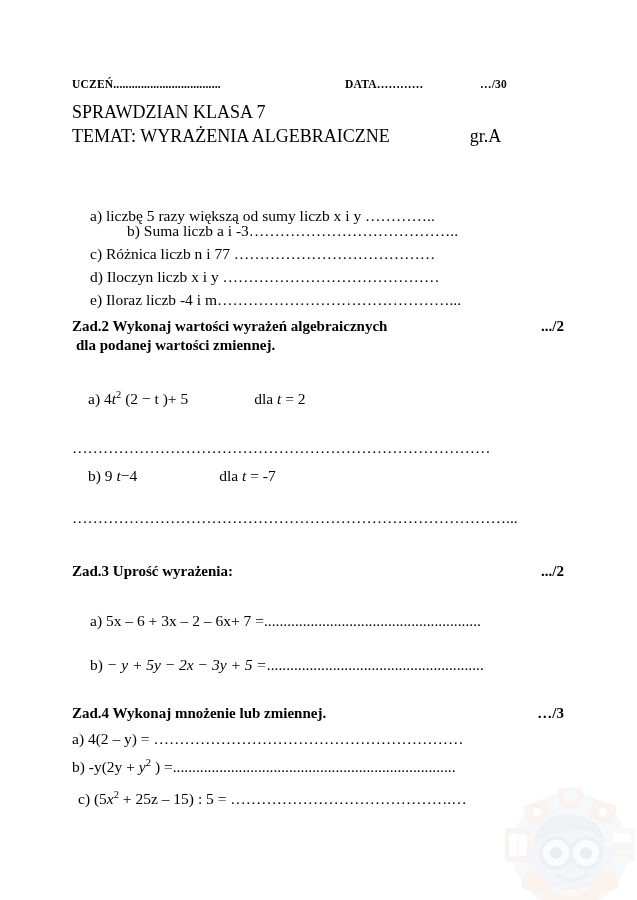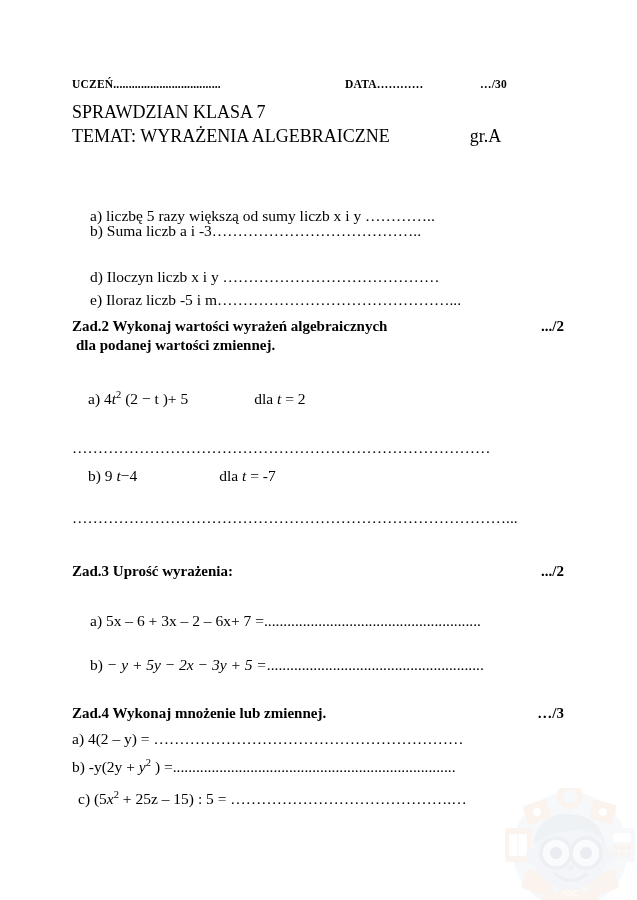--- a/index.html
+++ b/index.html
@@ -203,23 +203,24 @@
   </div>
 
   <div class="title-line title-1">SPRAWDZIAN KLASA 7</div>
 
   <div class="title-line title-2">
     <span>TEMAT: WYRAŻENIA ALGEBRAICZNE</span><span class="gr">gr.A</span>
   </div>
 
 
   <div class="item item-z1" style="top:198px;margin-top:8px;">a) liczbę 5 razy większą od sumy  liczb x i y …………..</div>
-  <div class="item item-z1" style="top:221px;">b) Suma liczb a i -3…………………………………..</div>
+  <div class="item item-z1" style="top:221px;margin-left:37px;">b) Suma liczb a i -3…………………………………..</div>
+  <div class="item item-z1" style="top:244px;">c) Różnica liczb n i 77 …………………………………</div>
   <div class="item item-z1" style="top:267px;">d) Iloczyn liczb x i y ……………………………………</div>
-  <div class="item item-z1" style="top:290px;">e) Iloraz liczb -5 i m………………………………………...</div>
+  <div class="item item-z1" style="top:290px;">e) Iloraz liczb -4 i m………………………………………...</div>
 
   <div class="task-head" style="top:317px;">
     <span>Zad.2  Wykonaj wartości wyrażeń algebraicznych</span>
     <span class="pts">.../2</span>
   </div>
   <div class="task-head-sub" style="top:336px;">dla podanej wartości zmiennej.</div>
 
   <div class="expr" style="left:88px; top:389px;">
     <span>a) 4</span><span class="it">t</span><sup>2</sup><span> (2 − t )+ 5</span><span class="gap-dla-wide"></span><span>dla </span><span class="it">t</span><span> = 2</span>
   </div>

